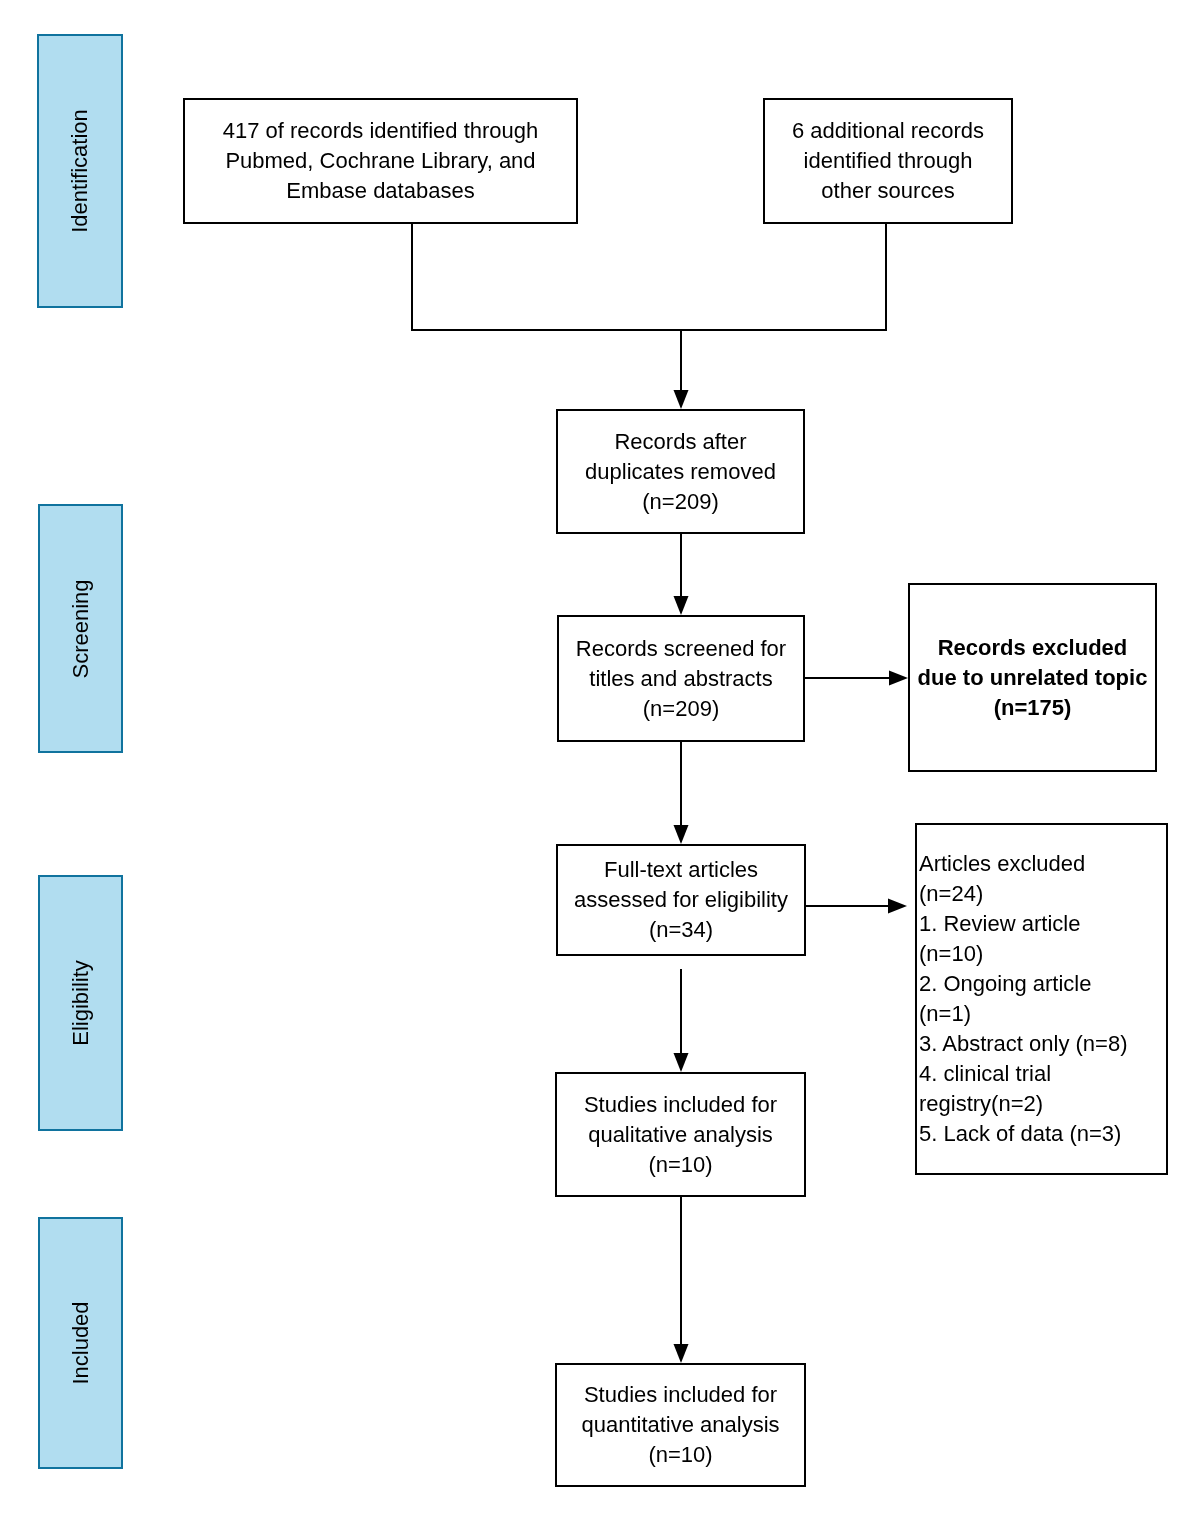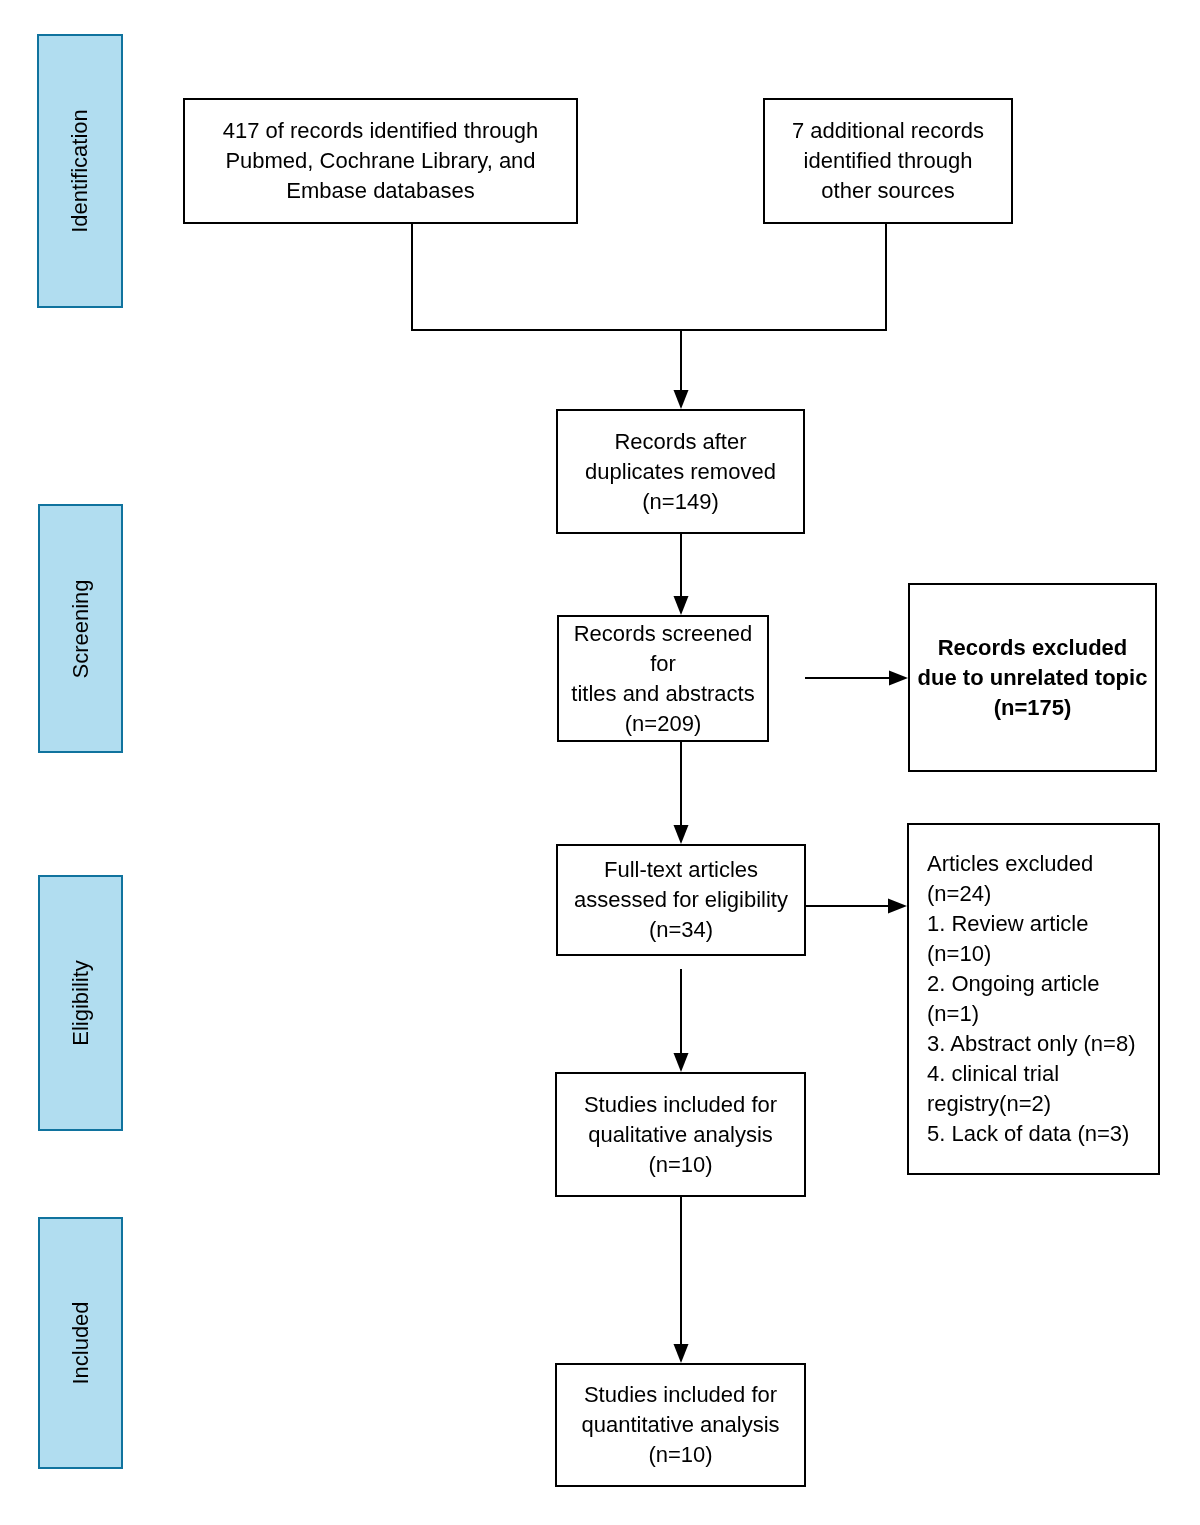--- a/index.html
+++ b/index.html
@@ -26,22 +26,23 @@
     align-items: center;
     justify-content: center;
     text-align: center;
     font-size: 22px;
     line-height: 30px;
     white-space: pre-line;
   }
   .node.left-align {
     justify-content: flex-start;
     text-align: left;
-    padding-left: 18px;
+    padding-left: 2px;
     padding-right: 4px;
+    margin-left: 8px;
   }
   .stage {
     position: absolute;
     box-sizing: border-box;
     background: #b1ddf0;
     border: 2px solid #10739e;
     display: flex;
     align-items: center;
     justify-content: center;
   }
@@ -91,29 +92,29 @@
     <span class="stage-label">Eligibility</span>
   </div>
   <div class="stage" style="left:38px; top:1217px; width:85px; height:252px;">
     <span class="stage-label">Included</span>
   </div>
 
   <div class="node" style="left:183px; top:98px; width:395px; height:126px;">417 of records identified through
 Pubmed, Cochrane Library, and
 Embase databases</div>
 
-  <div class="node" style="left:763px; top:98px; width:250px; height:126px;">7 additional records
+  <div class="node" style="left:763px; top:98px; width:250px; height:126px;">6 additional records
 identified through
 other sources</div>
 
   <div class="node" style="left:556px; top:409px; width:249px; height:125px;">Records after
 duplicates removed
-(n=149)</div>
+(n=209)</div>
 
-  <div class="node" style="left:557px; top:615px; width:212px; height:127px;">Records screened for
+  <div class="node" style="left:557px; top:615px; width:248px; height:127px;">Records screened for
 titles and abstracts
 (n=209)</div>
 
   <div class="node" style="left:908px; top:583px; width:249px; height:189px;font-weight:bold;">Records excluded
 due to unrelated topic
 (n=175)</div>
 
   <div class="node" style="left:556px; top:844px; width:250px; height:112px;">Full-text articles
 assessed for eligibility
 (n=34)</div>

